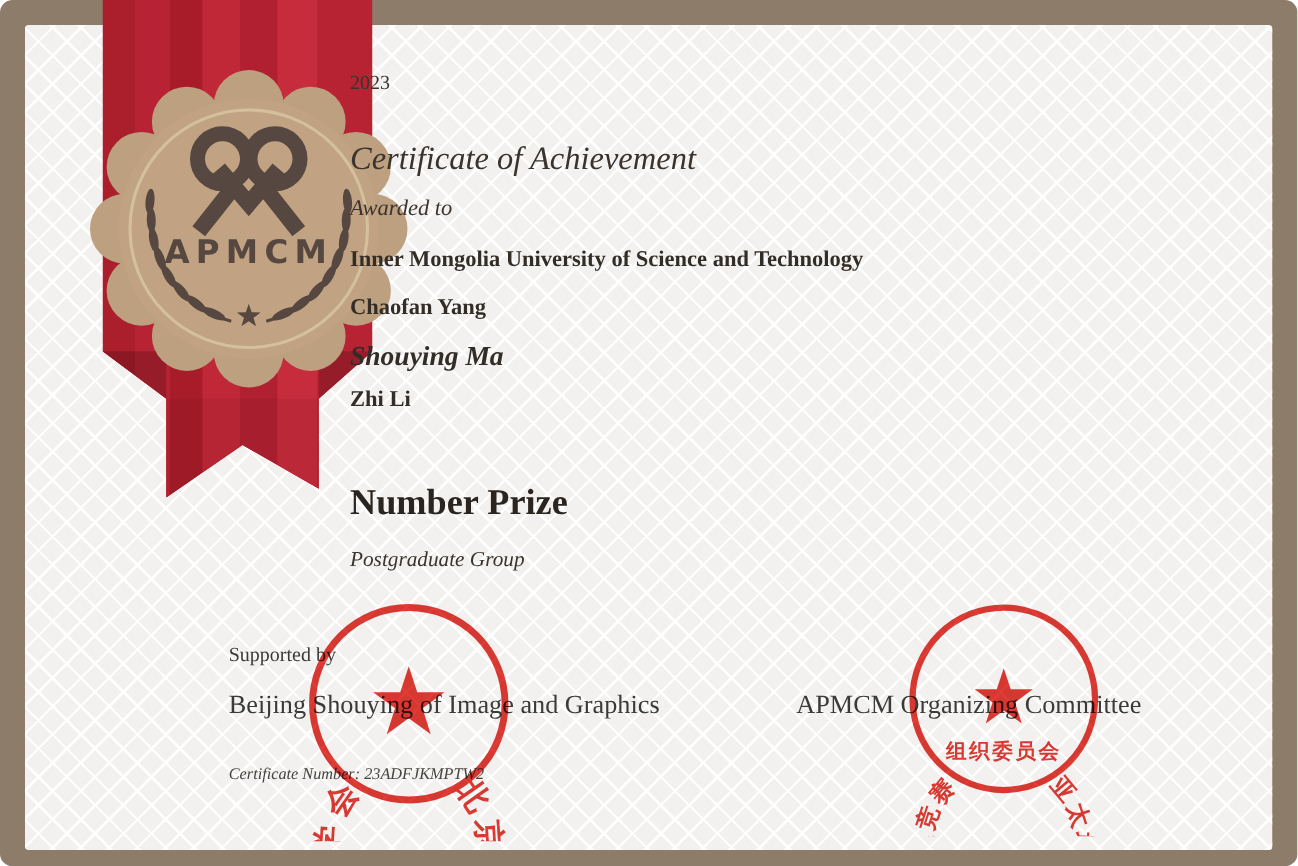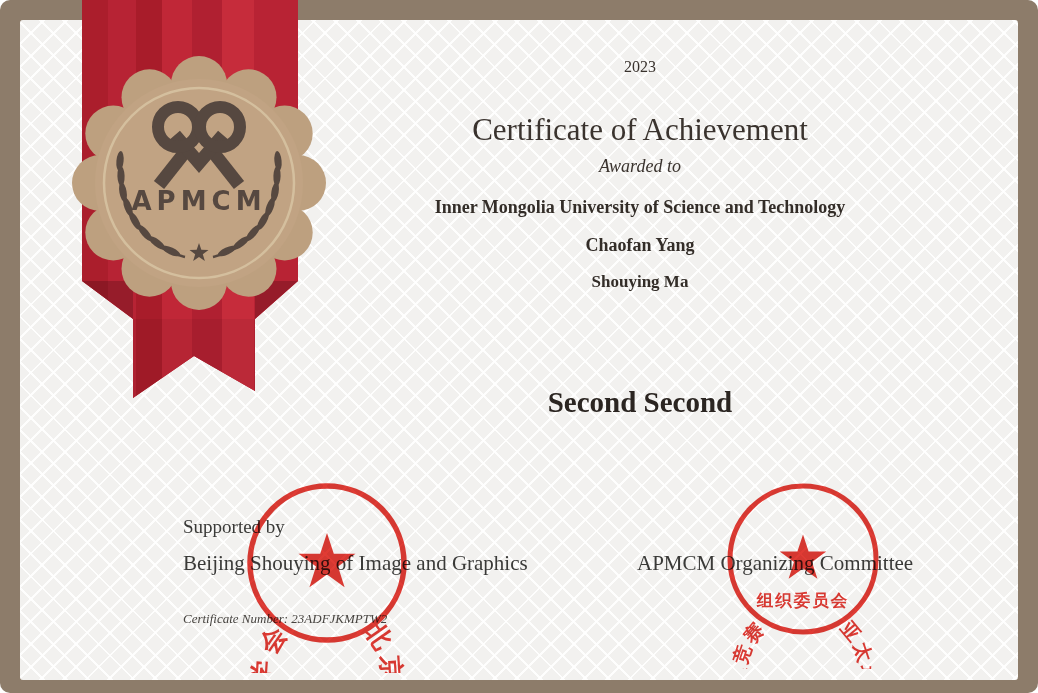--- a/index.html
+++ b/index.html
@@ -12,35 +12,35 @@
     position:absolute;left:20px;top:20px;right:20px;bottom:13px;
     background-color:#f2f1ef;
     background-image:
       repeating-linear-gradient(45deg, rgba(255,255,255,.9) 0 2px, rgba(255,255,255,0) 2px 16px),
       repeating-linear-gradient(135deg, rgba(255,255,255,.9) 0 2px, rgba(255,255,255,0) 2px 16px);
     border-radius:3px;
     z-index:1;
   }
   .ribbon{position:absolute;left:0;top:0;z-index:2;}
   .medal{position:absolute;left:69px;top:53px;z-index:3;}
-  .line{position:absolute;left:268px;width:744px;text-align:center;color:#3a332e;white-space:nowrap;z-index:4;}
+  .line{position:absolute;left:280px;width:744px;color:#3a332e;white-space:nowrap;z-index:4;}
   .year{top:58px;font-size:16px;}
   .contest{top:84px;font-size:22px;}
-  .title{top:112px;font-size:31px;}
+  .title{top:112px;font-size:26px;font-style:italic;}
   .awarded{top:156px;font-size:18px;font-style:italic;}
   .bold{font-weight:bold;color:#332d28;}
   .institution{top:197px;font-size:18px;}
   .p0{top:235px;font-size:18px;}
-  .p1{top:272px;font-size:17px;}
+  .p1{top:272px;font-size:22px;font-style:italic;}
   .p2{top:309px;font-size:18px;}
   .advisor{top:346px;font-size:18px;}
   .prize{top:386px;font-size:29px;font-weight:bold;color:#2b2521;}
   .group{top:438px;font-size:17px;font-style:italic;}
   .footer-text{position:absolute;color:#3a3a38;white-space:nowrap;z-index:4;}
-  .supported{left:183px;top:516px;font-size:19px;text-align:right;}
+  .supported{left:183px;top:516px;font-size:16px;text-align:right;}
   .supporter{left:183px;top:551px;font-size:21px;}
   .committee{left:637px;top:551px;font-size:21px;}
   .certnum{left:183px;top:611px;font-size:13px;font-style:italic;color:#474440;}
   .stamp{position:absolute;z-index:6;mix-blend-mode:multiply;opacity:.88;}
   .stamp text{font-family:"DejaVu Sans",sans-serif;}
   .medal text{font-family:"DejaVu Sans",sans-serif;}
 </style>
 </head>
 <body>
 
@@ -116,21 +116,23 @@
       <polygon transform="translate(0,70)" points="0,-10 2.35,-3.24 9.51,-3.09 3.8,1.24 5.88,8.09 0,3.9 -5.88,8.09 -3.8,1.24 -9.51,-3.09 -2.35,-3.24"></polygon>
     </g>
   </svg>
 
   <div class="line year">2023</div>
   <div class="line title">Certificate of Achievement</div>
   <div class="line awarded">Awarded to</div>
   <div class="line bold institution">Inner Mongolia University of Science and Technology</div>
   <div class="line bold p0">Chaofan Yang</div>
   <div class="line bold p1">Shouying Ma</div>
-  <div class="line prize">Second Second</div>
+  <div class="line bold p2">Zhi Li</div>
+  <div class="line prize">Number Prize</div>
+  <div class="line group">Postgraduate Group</div>
 
   <div class="footer-text supported">Supported by</div>
   <div class="footer-text supporter">Beijing Shouying of Image and Graphics</div>
   <div class="footer-text committee">APMCM Organizing Committee</div>
   <div class="footer-text certnum">
     <span>Certificate Number:</span>
     <span>23ADFJKMPTW2</span>
   </div>
 
   <svg class="stamp" style="left:217px;top:453px;" width="220" height="220" viewBox="-110 -110 220 220">

